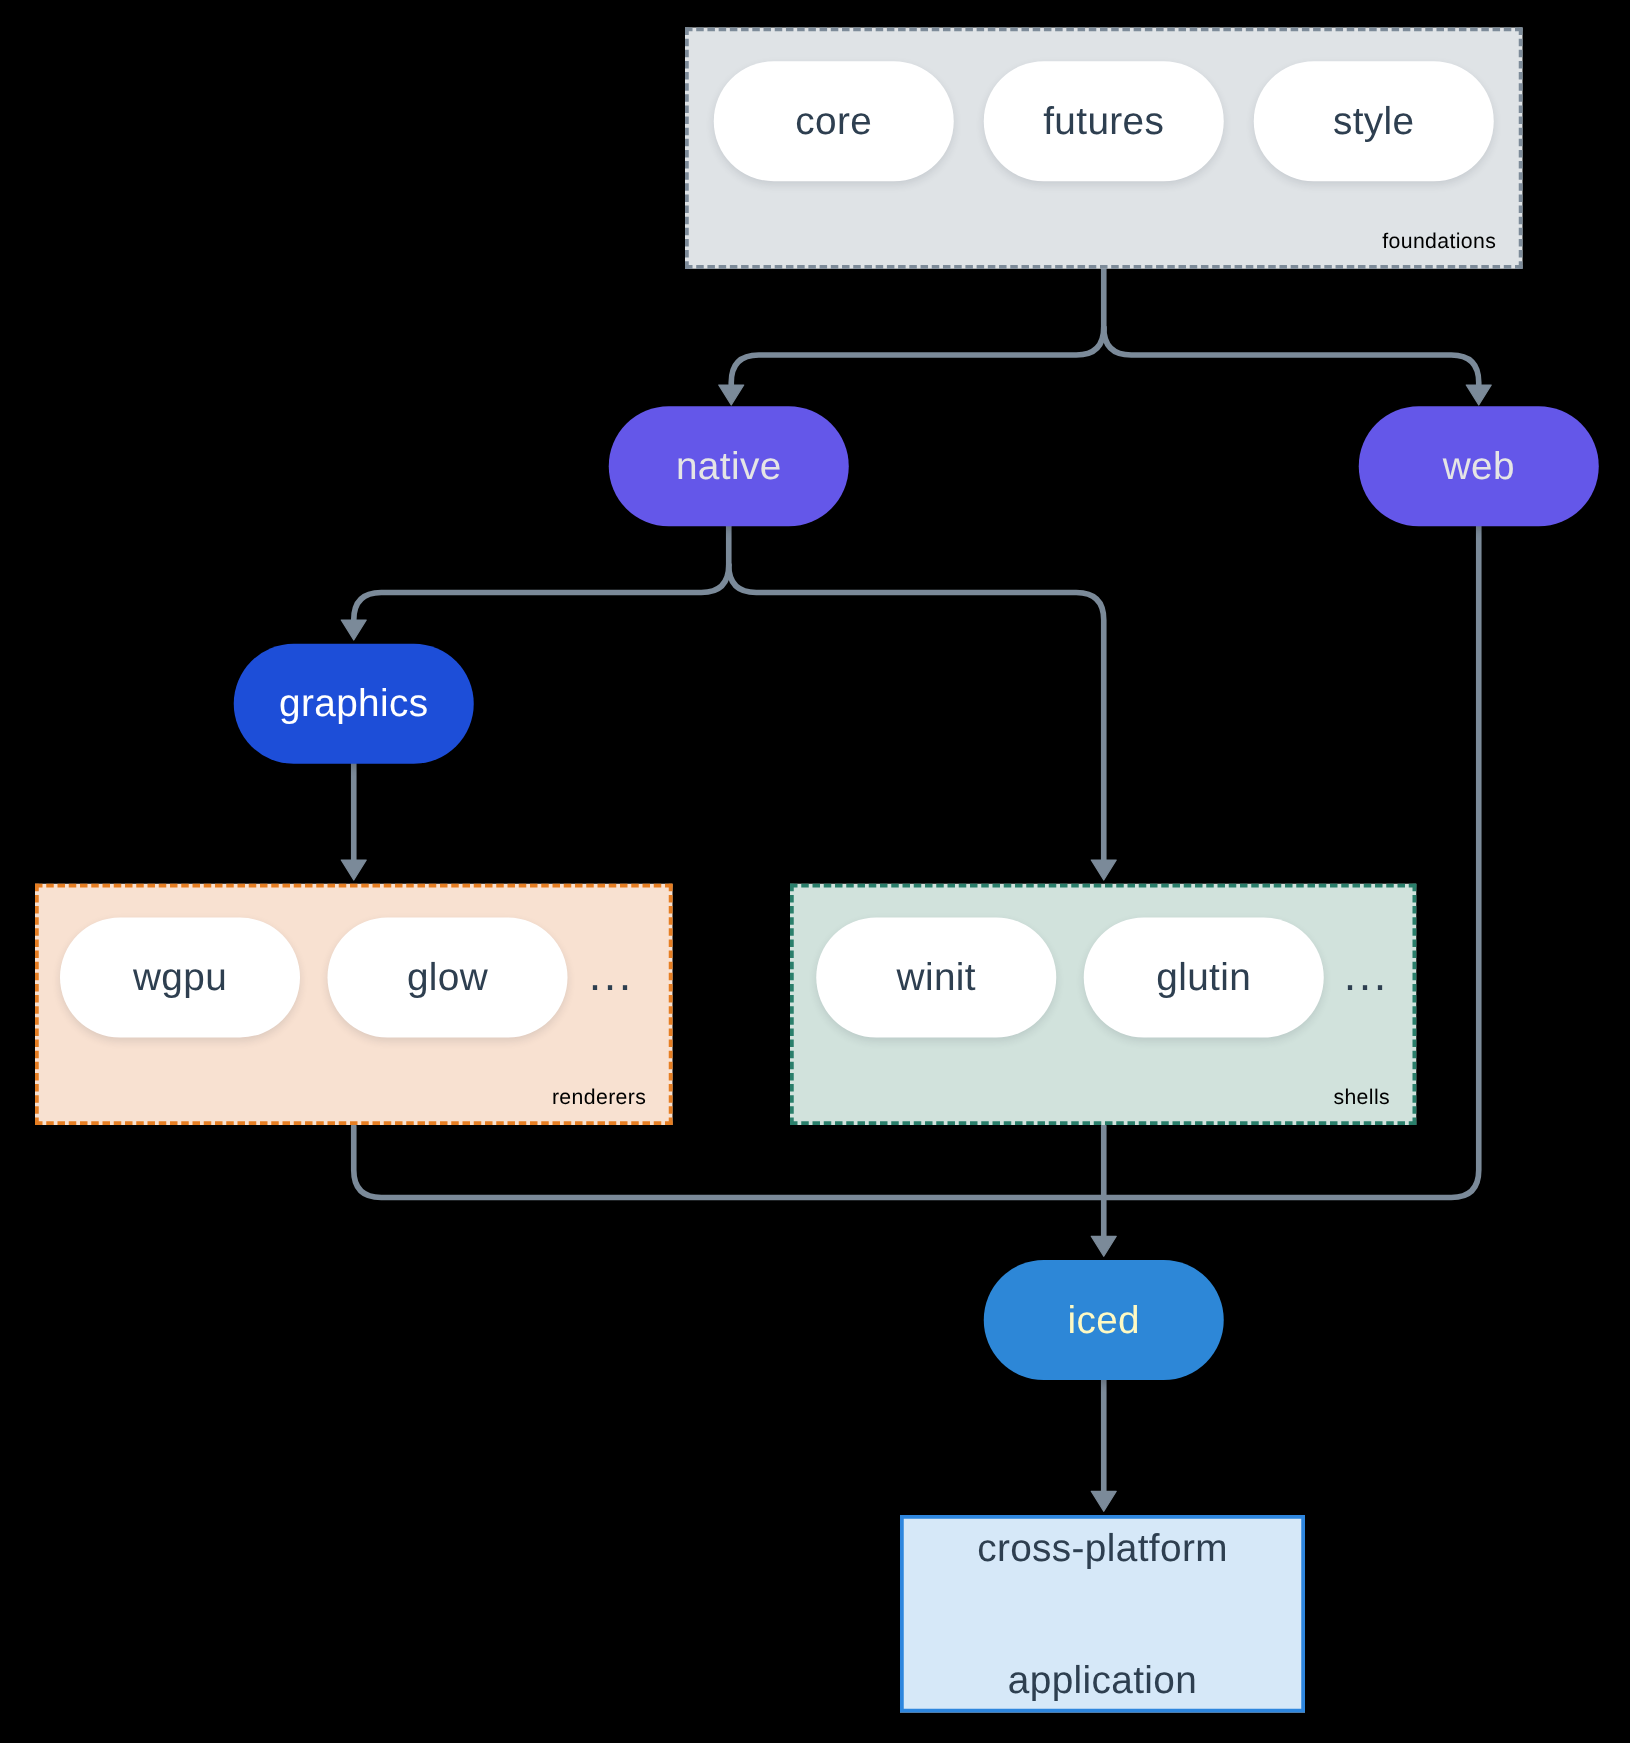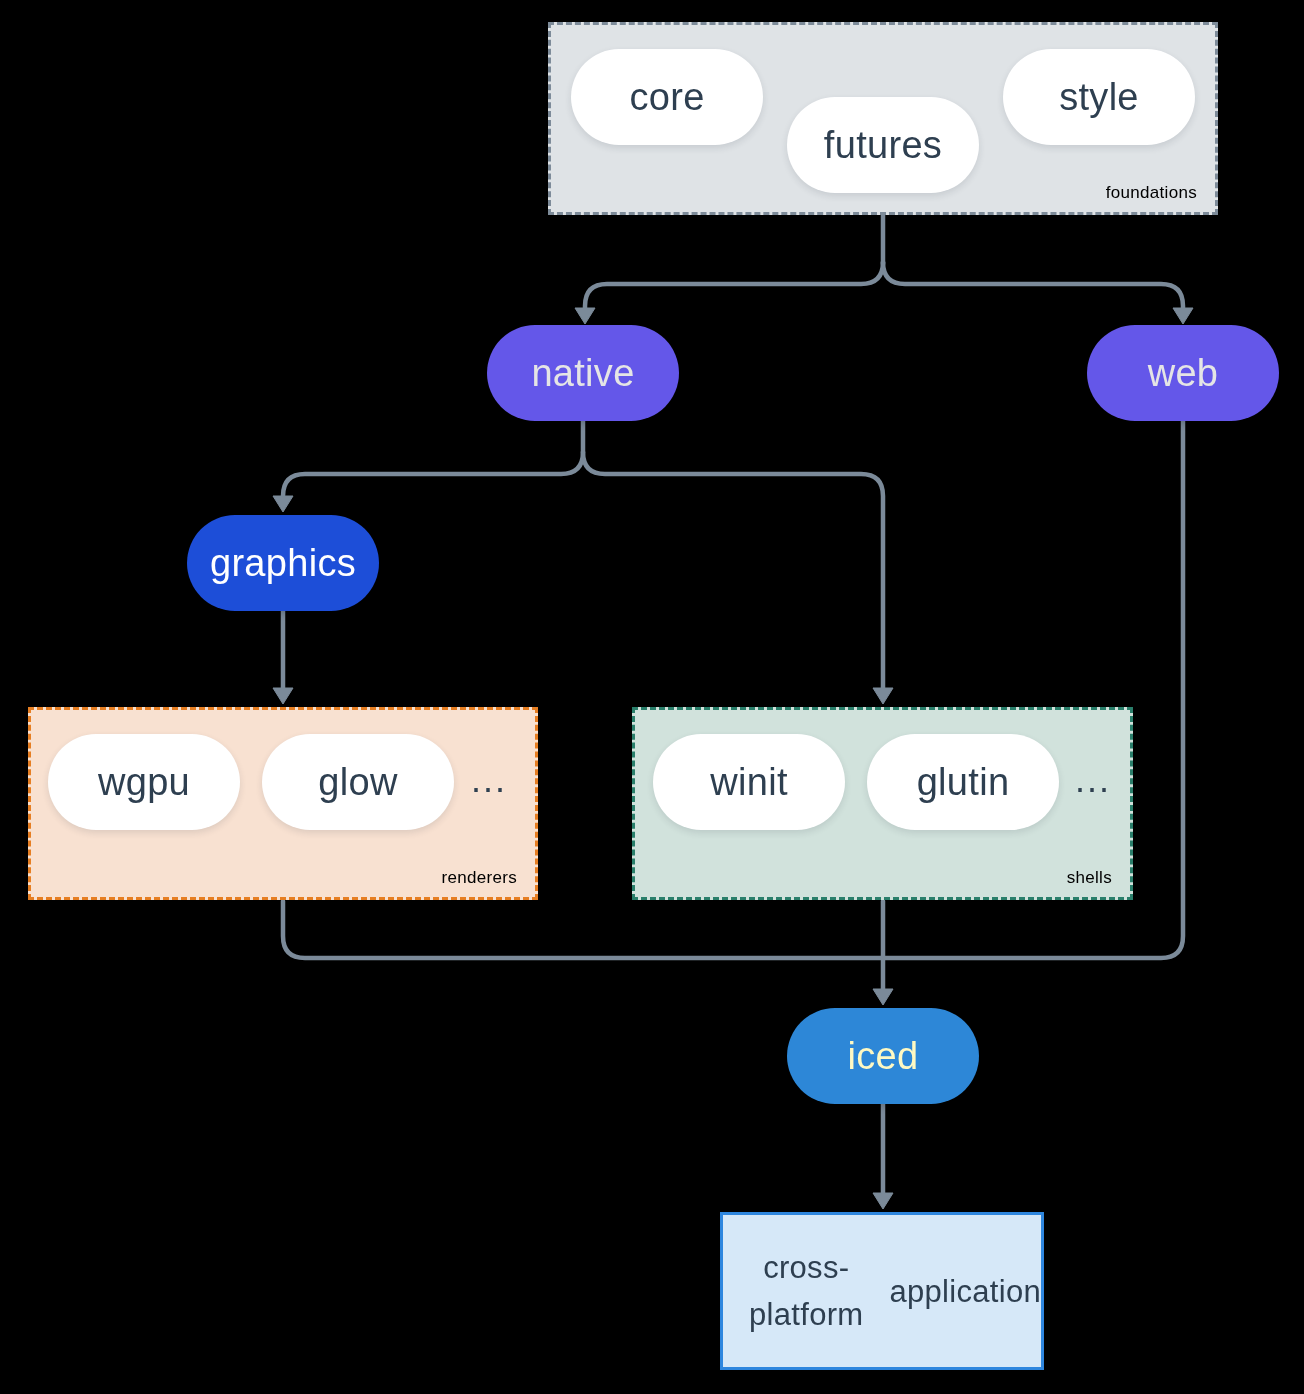--- a/index.html
+++ b/index.html
@@ -15,21 +15,21 @@
   #edges { position: absolute; left: 0; top: 0; width: 1304px; height: 1394px; }
   .edge { fill: none; stroke: #7b8a99; stroke-width: 4.5; stroke-linecap: round; stroke-linejoin: round; }
   .arrowhead { fill: #7b8a99; stroke: #7b8a99; stroke-width: 1; stroke-linejoin: round; }
 
   
   .pill {
     position: absolute;
     width: 192px; height: 96px;
     border-radius: 48px;
     display: flex; align-items: center; justify-content: center;
-    font-size: 38px; letter-spacing: 0.3px;
+    font-size: 31px; letter-spacing: 0.3px;
     color: #2e3f50;
   }
   .pill.white  { background: #ffffff; box-shadow: 0 3px 7px rgba(30,45,60,0.10); }
   .pill.purple { background: #6457e9; color: #e5e5e5; box-shadow: 0 3px 7px rgba(0,0,0,0.18); }
   .pill.orange { background: #1d4ed8; color: #ffffff; box-shadow: 0 3px 7px rgba(0,0,0,0.18); }
   .pill.blue   { background: #2d87d7; color: #fef9c3; box-shadow: 0 3px 7px rgba(0,0,0,0.18); }
 
   
   .group { position: absolute; box-sizing: border-box; }
   .group.foundations {
@@ -59,21 +59,21 @@
   #node-native   { left: 487px;  top: 325px; }
   #node-web      { left: 1087px; top: 325px; }
   #node-graphics { left: 187px;  top: 515px; }
   #node-iced     { left: 787px;  top: 1008px; }
 
   
   .app-box {
     position: absolute; box-sizing: border-box;
     left: 720px; top: 1212px; width: 324px; height: 158px;
     background: #d6e8f8; border: 3px solid #2e86de;
-    display: flex; 
+    display: flex; flex-direction: column;
     align-items: center; justify-content: space-between;
     font-size: 31px; line-height: 47px; color: #2e3f50;
     letter-spacing: 0.3px; text-align: center;
   }
 </style>
 </head>
 <body>
 
 <div id="canvas">
 
@@ -98,21 +98,21 @@
     <path class="edge" d="M1183 421 V936 Q1183 958 1161 958 L883 958"></path>
     <path class="edge" d="M883 901 V992"></path>
     <path class="arrowhead" d="M883 1005 L873 989 L893 989 Z"></path>
 
     <path class="edge" d="M883 1104 V1194"></path>
     <path class="arrowhead" d="M883 1209 L873 1193 L893 1193 Z"></path>
   </svg>
 
   <div class="group foundations">
     <div class="pill white" style="left:20px; top:24px;">core</div>
-    <div class="pill white" style="left:236px; top:24px;margin-top:48px;">futures</div>
+    <div class="pill white" style="left:236px; top:24px;">futures</div>
     <div class="pill white" style="left:452px; top:24px;">style</div>
     <div class="group-label">foundations</div>
   </div>
 
   <div class="pill purple" id="node-native">native</div>
   <div class="pill purple" id="node-web">web</div>
 
   <div class="pill orange" id="node-graphics">graphics</div>
 
   <div class="group renderers">

